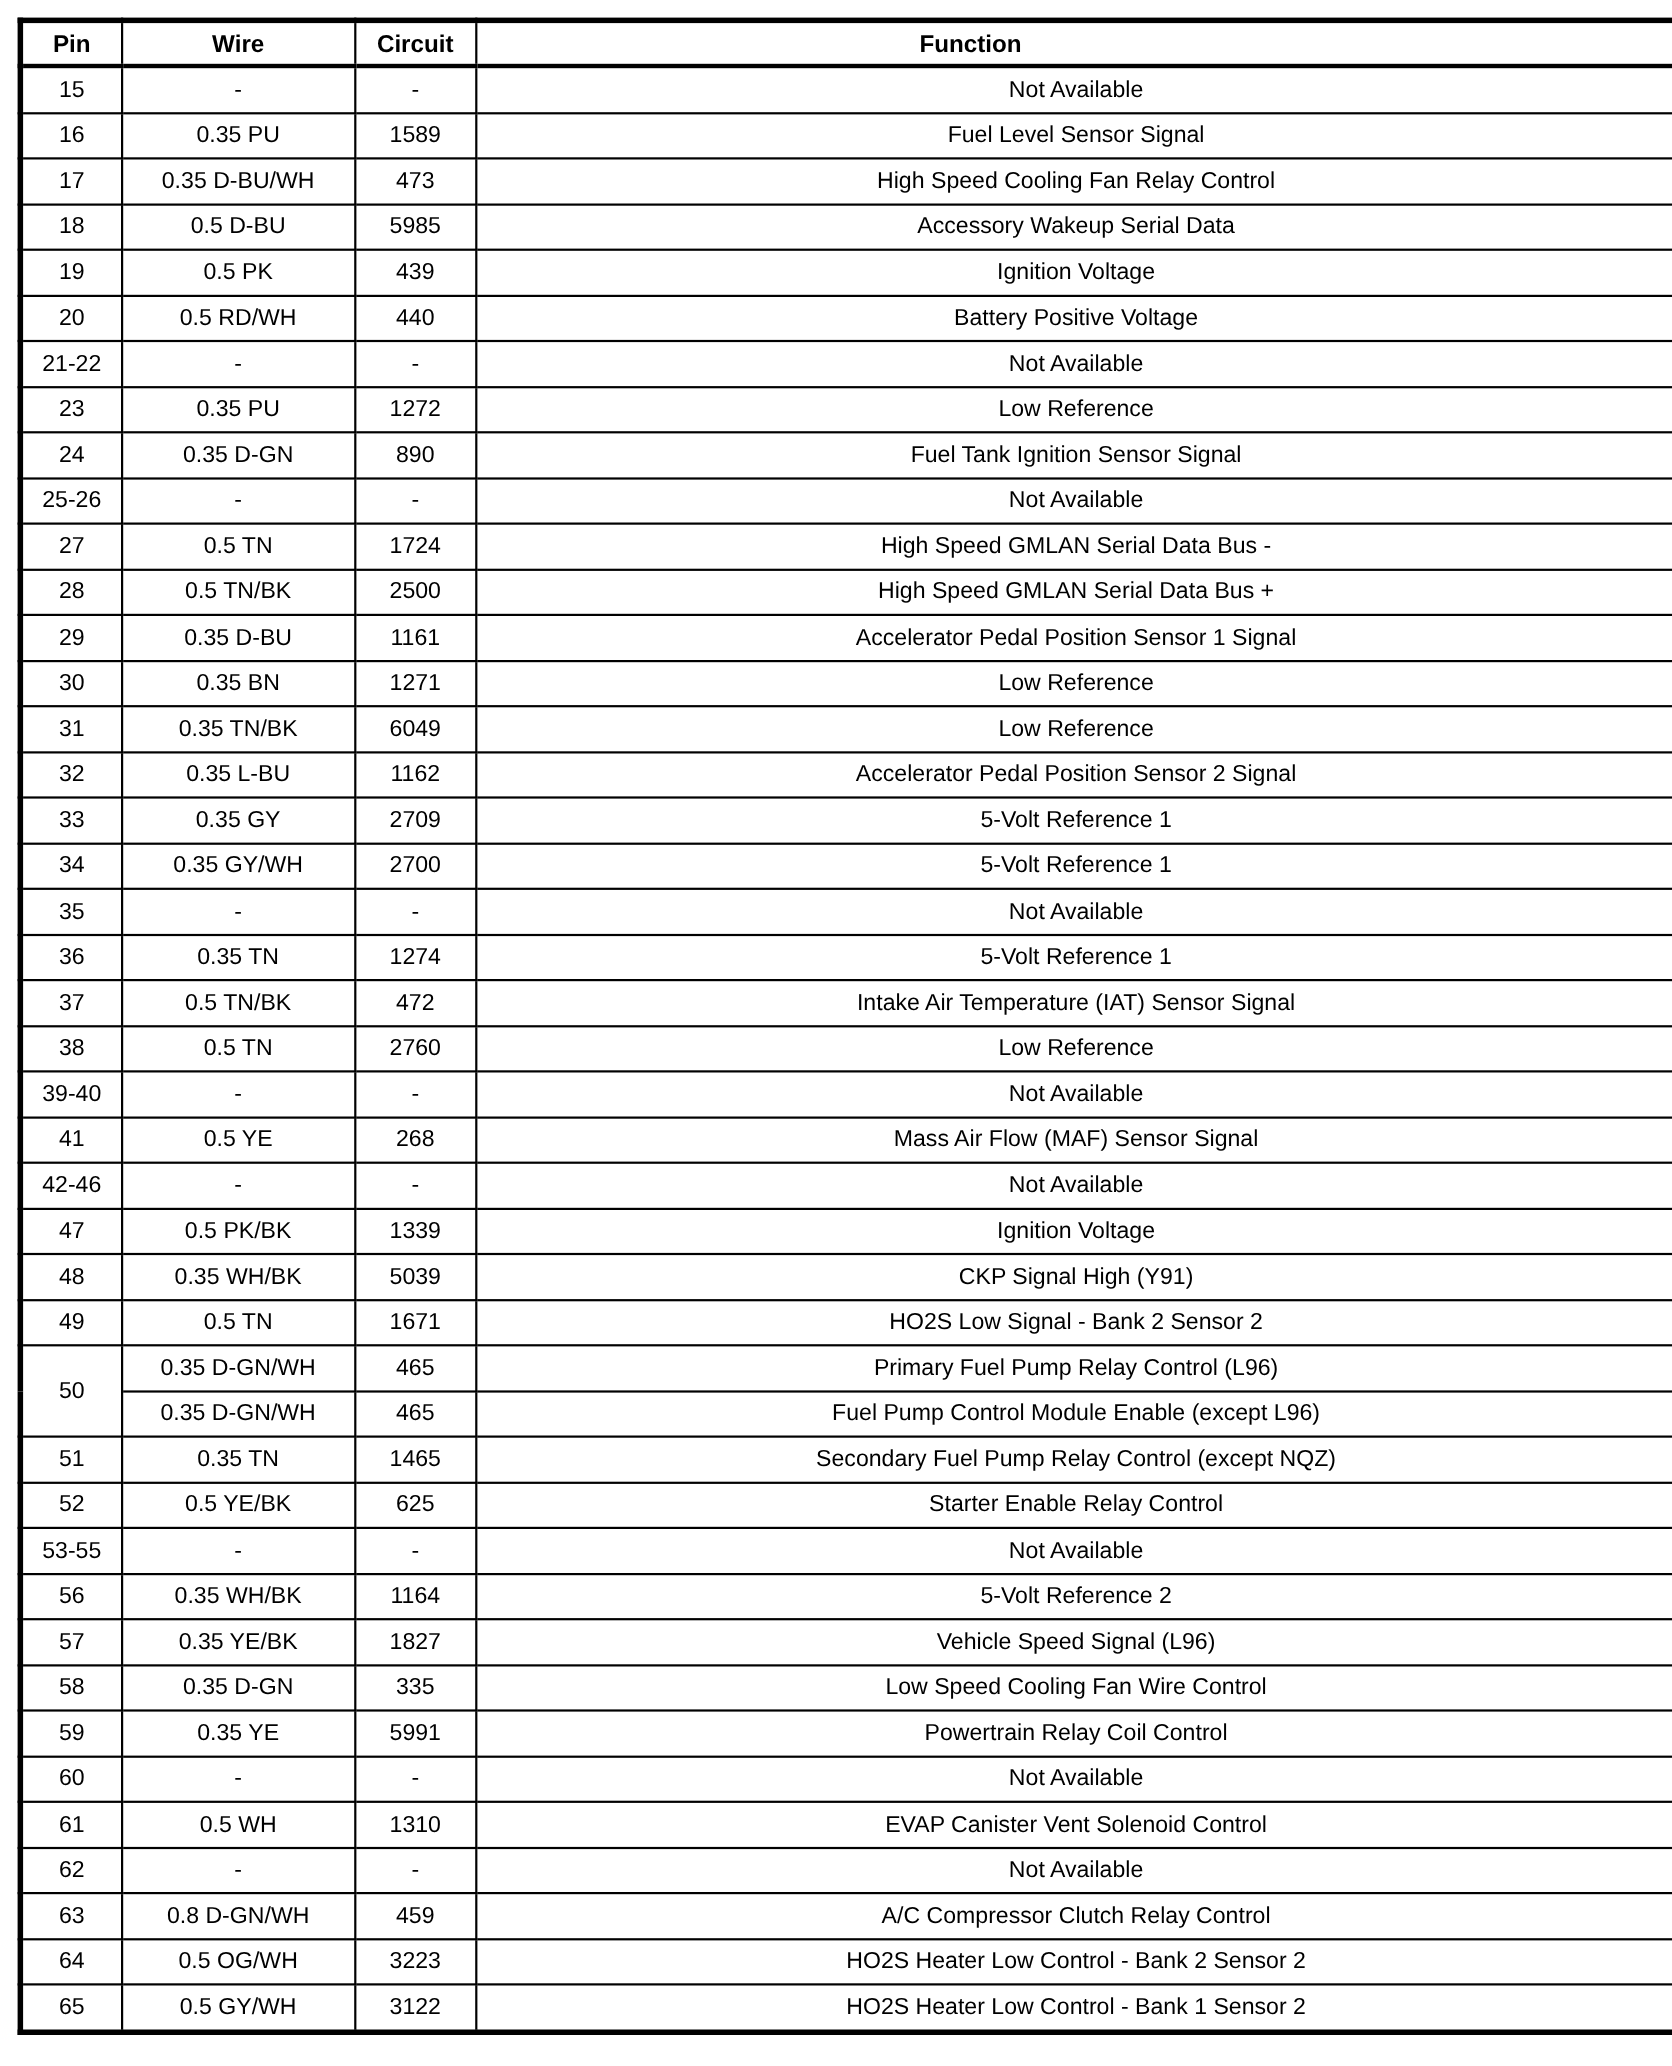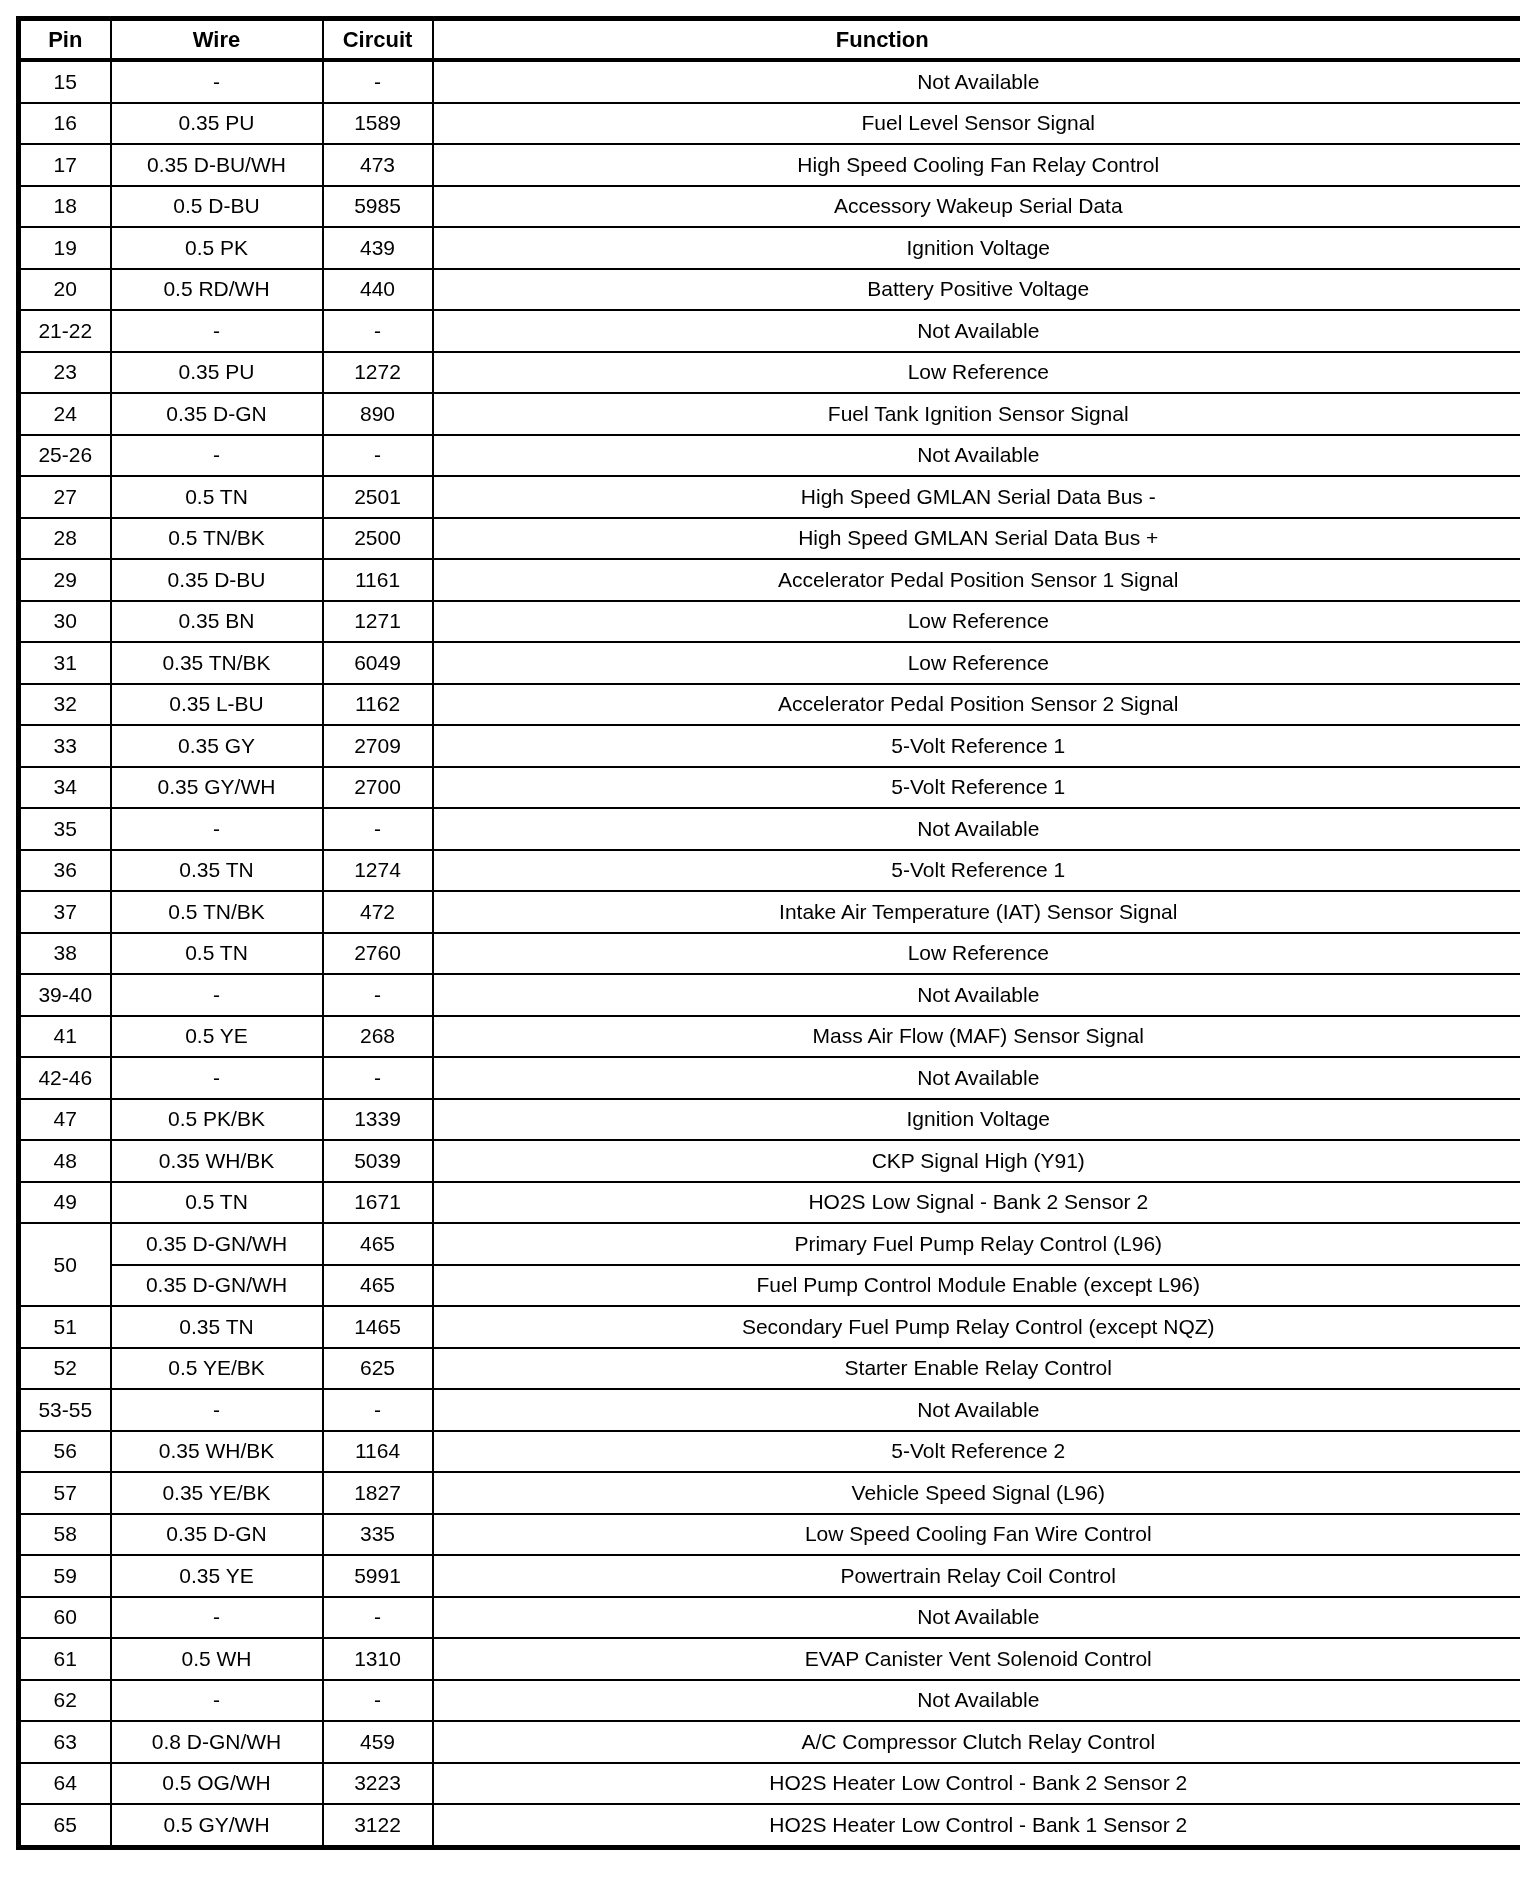--- a/index.html
+++ b/index.html
@@ -118,21 +118,21 @@
       </tr>
     <tr>
         <td class="c-pin">25-26</td>
         <td class="c-wire">-</td>
         <td class="c-circ">-</td>
         <td class="c-func">Not Available</td>
       </tr>
     <tr>
         <td class="c-pin">27</td>
         <td class="c-wire">0.5 TN</td>
-        <td class="c-circ">2501</td>
+        <td class="c-circ">1724</td>
         <td class="c-func">High Speed GMLAN Serial Data Bus -</td>
       </tr>
     <tr>
         <td class="c-pin">28</td>
         <td class="c-wire">0.5 TN/BK</td>
         <td class="c-circ">2500</td>
         <td class="c-func">High Speed GMLAN Serial Data Bus +</td>
       </tr>
     <tr>
         <td class="c-pin">29</td>

